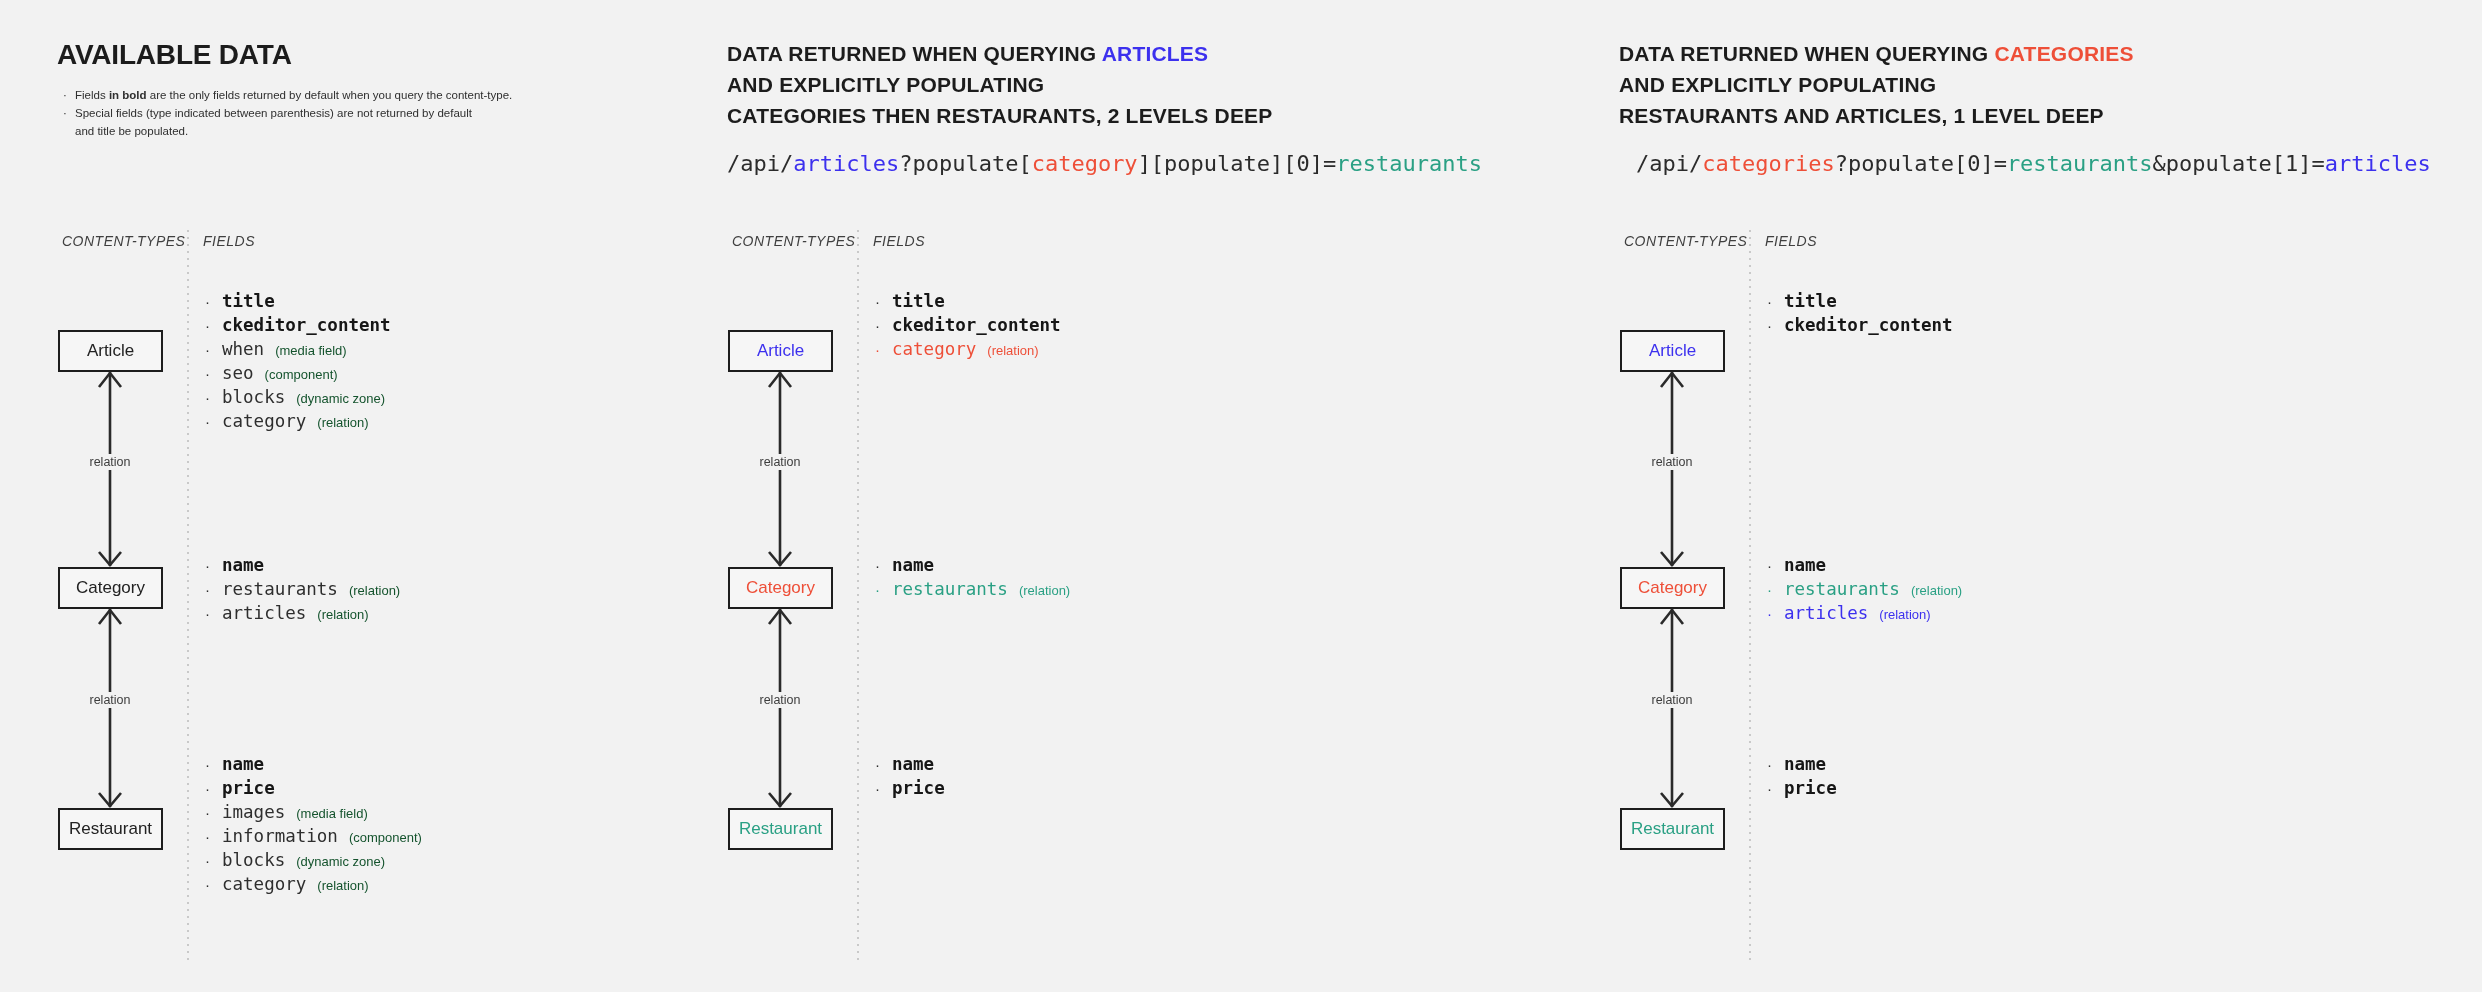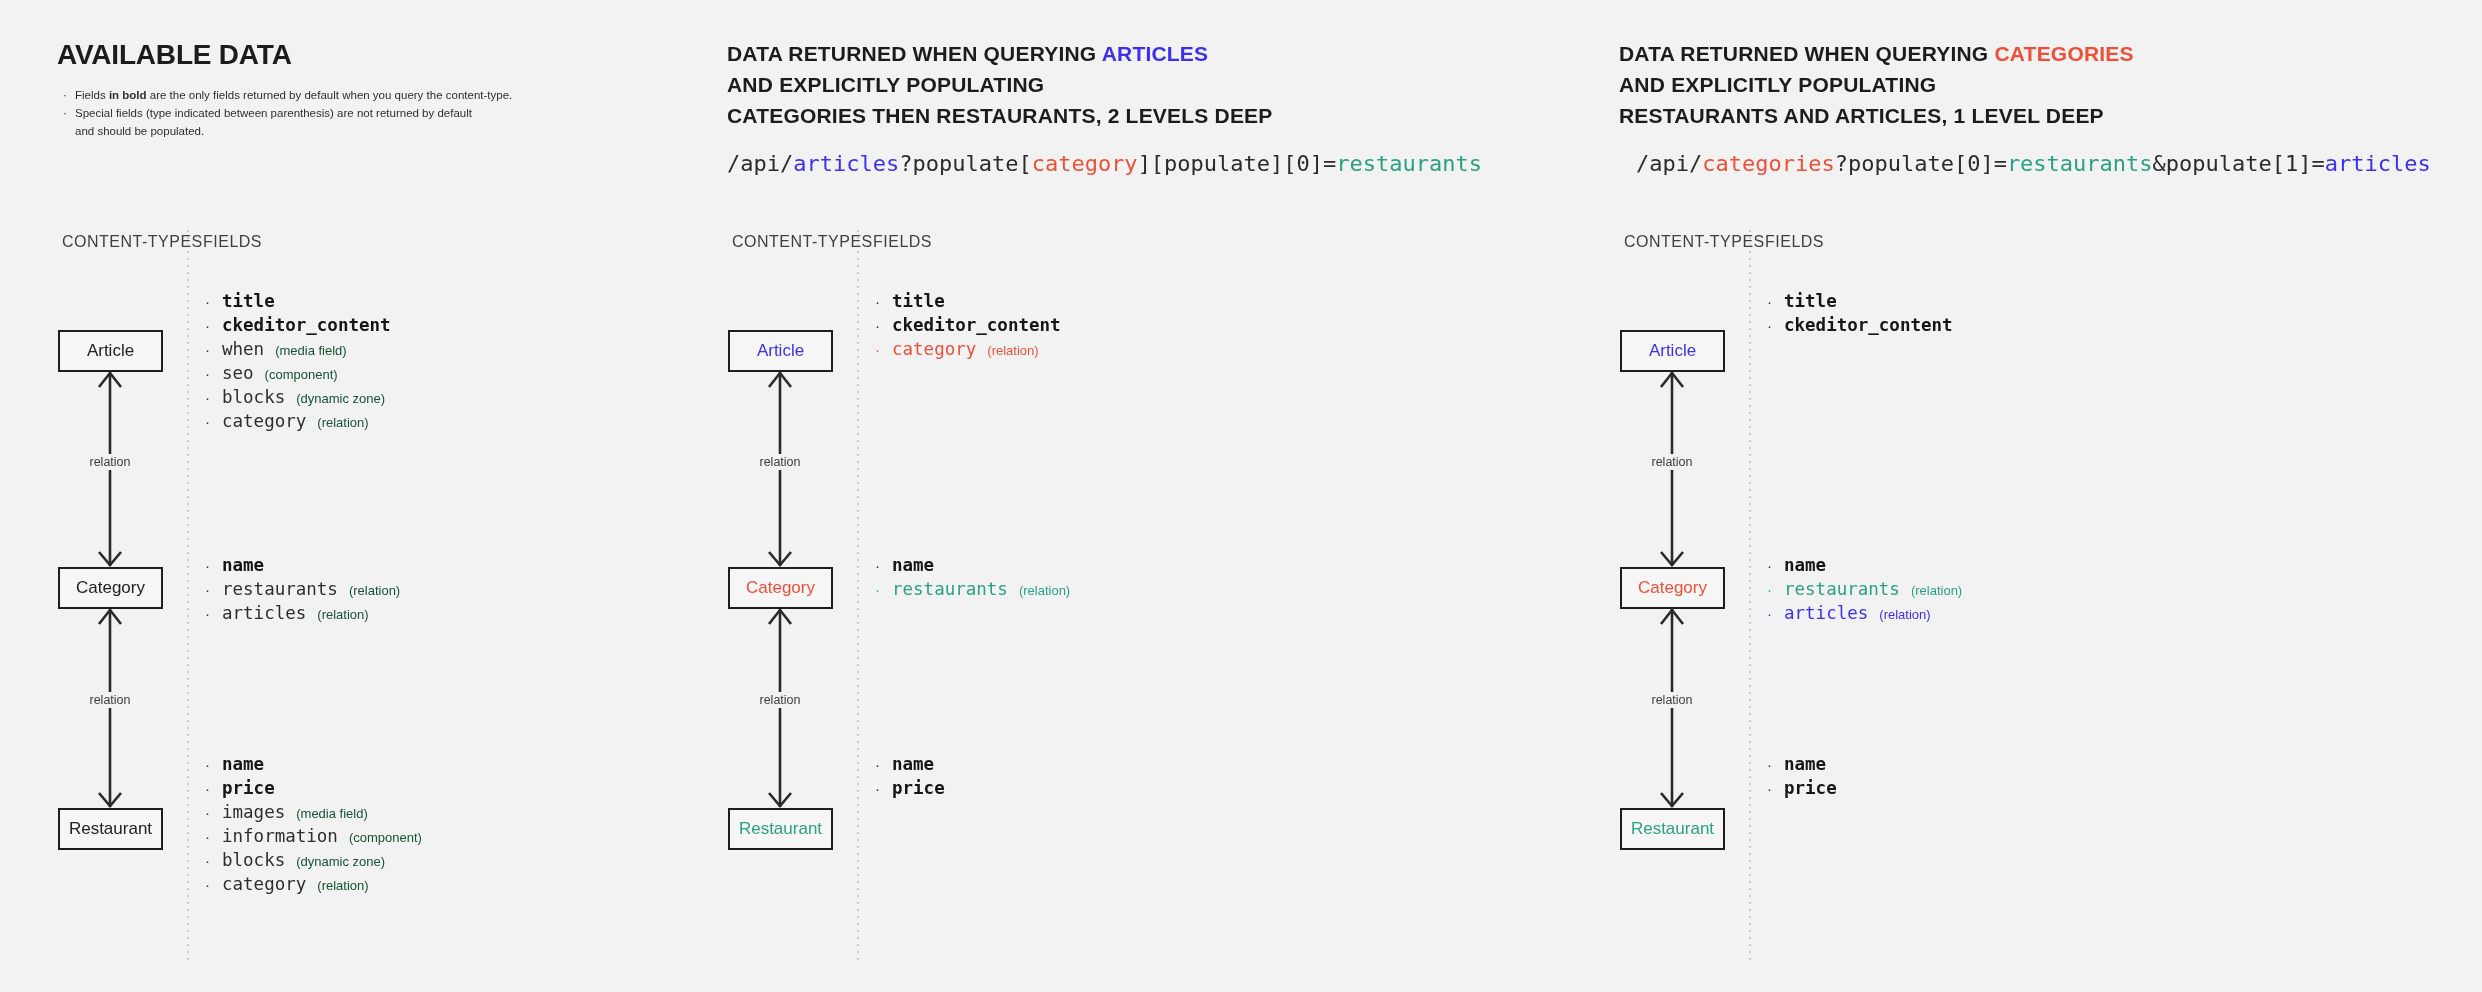--- a/index.html
+++ b/index.html
@@ -2,21 +2,21 @@
 <html><head>
 <meta charset="utf-8">
 <style>
   html,body{margin:0;padding:0;background:#f2f2f2;}
   .canvas{position:relative;width:2482px;height:992px;background:#f2f2f2;
           font-family:"Liberation Sans",sans-serif;overflow:hidden;color:#222;}
   .abs{position:absolute;}
   .ptitle-line{font-weight:bold;font-size:21px;line-height:31px;letter-spacing:.2px;color:#1c1c1c;white-space:pre;}
   .ptitle0{font-weight:bold;font-size:28px;line-height:26px;letter-spacing:-.2px;color:#1c1c1c;white-space:pre;}
   .code-line{font-family:"DejaVu Sans Mono",monospace;font-size:22px;line-height:26px;color:#2b2b2b;white-space:pre;text-align:center;}
-  .colhead{font-size:16px;letter-spacing:.5px;color:#3f3f3f;white-space:pre;}
+  .colhead{font-size:14px;letter-spacing:.5px;color:#3f3f3f;white-space:pre;font-style:italic;}
   .vdots{width:2px;background-image:repeating-linear-gradient(to bottom,#c9c9c9 0 2px,transparent 2px 7px);}
   .ctbox{display:flex;align-items:center;justify-content:center;border:2.6px solid #1d1d1d;
          background:#f6f6f6;font-size:17px;box-sizing:border-box;text-align:center;}
   .rel-label{font-size:12.5px;color:#3c3c3c;background:#f2f2f2;padding:1px 6px;transform:translateX(-50%);}
   .frow{display:flex;align-items:baseline;height:24px;white-space:pre;}
   .fbullet{width:17px;font-size:15px;padding-left:2px;color:#2e2e2e;}
   .fname{font-family:"DejaVu Sans Mono",monospace;font-size:17.5px;color:#2e2e2e;}
   .fname.b{font-weight:bold;color:#161616;}
   .ftype{font-size:13px;margin-left:11px;color:#14532d;}
   .note-row{position:relative;font-size:11.5px;line-height:18px;color:#2f2f2f;padding-left:13px;white-space:pre;}
@@ -25,21 +25,21 @@
 </head>
 <body>
 
 <div class="canvas">
 
   <section>
     <h1 class="abs ptitle0" style="left:57px;top:42px;margin:0">AVAILABLE DATA</h1>
     <div class="abs" style="left:62px;top:86px">
         <div class="note-row"><span class="nb">·</span><span>Fields </span><b>in bold</b><span> are the only fields returned by default when you query the content-type.</span></div>
         <div class="note-row"><span class="nb">·</span><span>Special fields (type indicated between parenthesis) are not returned by default</span></div>
-        <div class="note-row"><span>and should be populated.</span></div>
+        <div class="note-row"><span>and title be populated.</span></div>
       </div>
   <div class="abs colhead" style="left: 62px; top: 233px;">CONTENT-TYPES</div>
       <div class="abs colhead" style="left: 203px; top: 233px;">FIELDS</div>
       <div class="abs vdots" style="left: 187px; top: 230px; height: 733px;"></div>
       <div class="abs ctbox" style="left: 58px; top: 330px; width: 105px; height: 42px; color: rgb(34, 34, 34);">Article</div>
       <div class="abs ctbox" style="left: 58px; top: 567px; width: 105px; height: 42px; color: rgb(34, 34, 34);">Category</div>
       <div class="abs ctbox" style="left: 58px; top: 808px; width: 105px; height: 42px; color: rgb(34, 34, 34);">Restaurant</div>
       <svg class="abs" style="left:78px;top:330px" width="64" height="530" viewBox="0 0 64 530">
         <g stroke="#2a2a2a" stroke-width="2.6" fill="none">
           <line x1="32" y1="42" x2="32" y2="236"></line>

